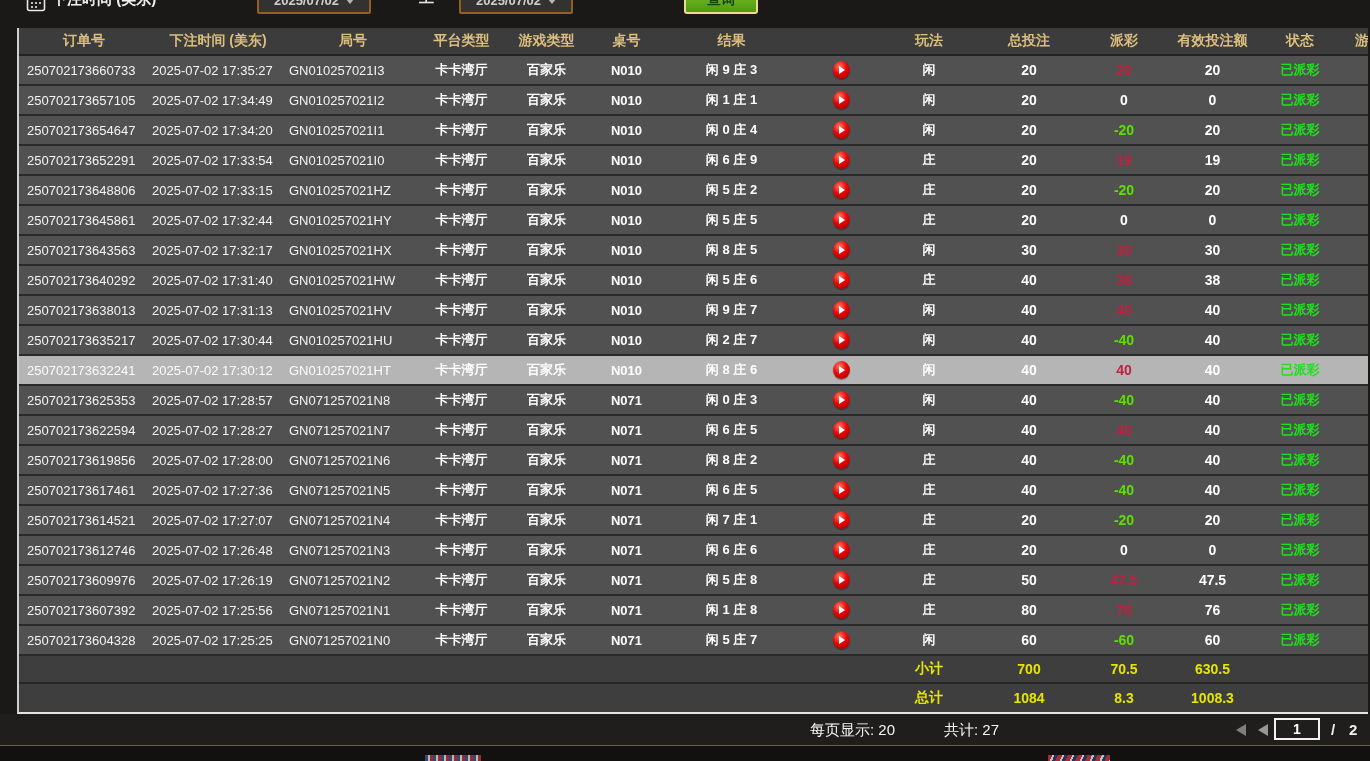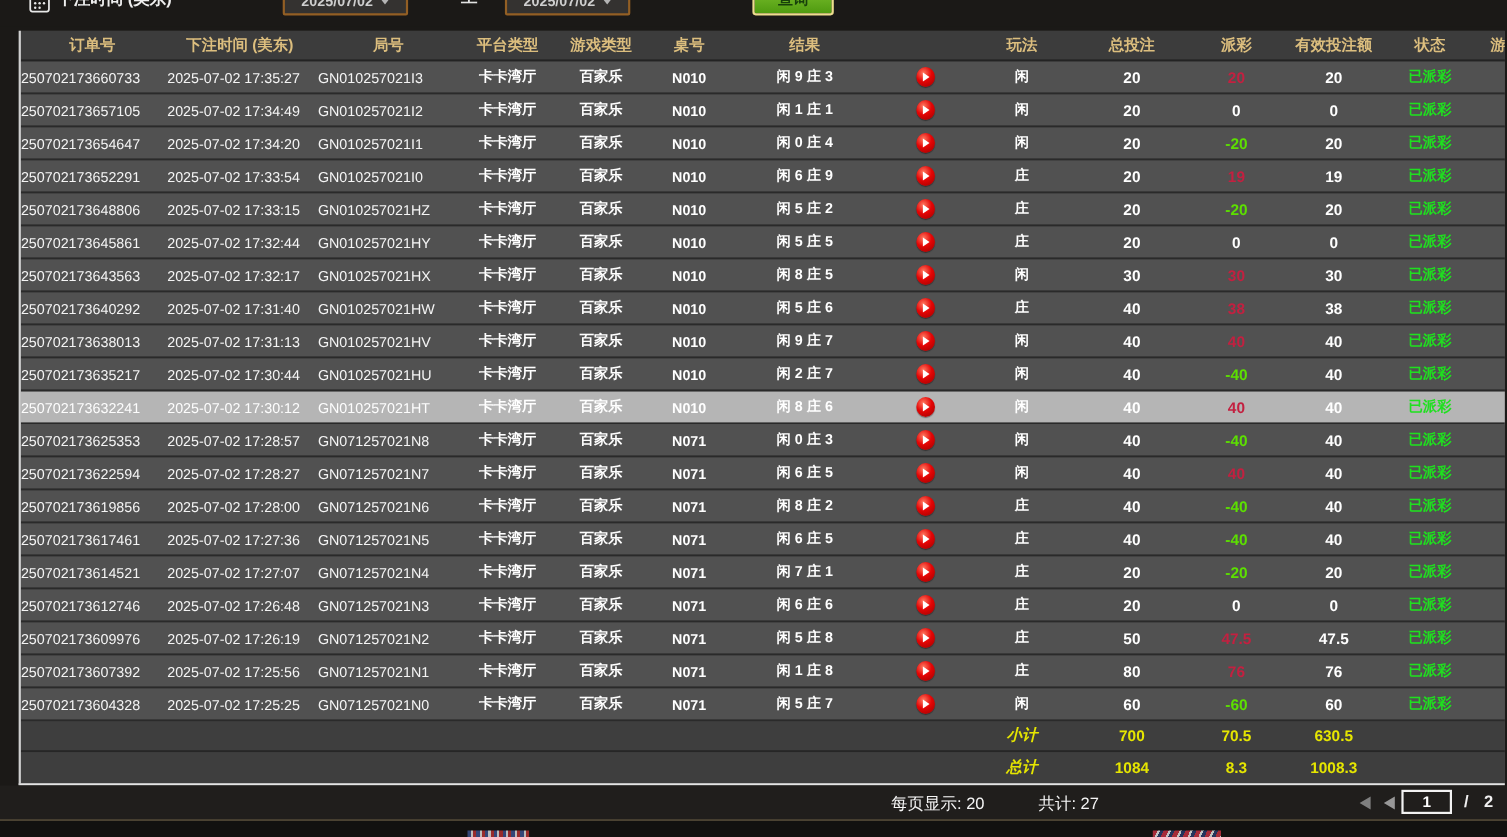--- a/index.html
+++ b/index.html
@@ -24,35 +24,35 @@
                 border-left:2px solid #cfcfcf; border-bottom:2px solid #e4e4e4; overflow:hidden; }
   .trow { display:grid; grid-template-columns:130px 138px 132px 85px 85px 75px 135px 85px 90px 110px 80px 97px 78px 80px; width:1400px; }
   .c { display:flex; align-items:center; justify-content:center; white-space:nowrap; overflow:hidden; }
   .hrow { height:28px; background:#3c3c3c; border-bottom:2px solid #232323; }
   .hrow .c { color:#dcbe7e; font-size:14px; font-weight:700; }
   .hrow .c:nth-child(14) { justify-content:flex-start; padding-left:16px; }
   .drow { height:30px; background:#515151; border-bottom:2px solid #2a2a2a; color:#fff; font-size:13px; cursor:pointer; }
   .drow.sel { background:#b5b5b5; }
   .drow .c:nth-child(1), .drow .c:nth-child(2), .drow .c:nth-child(3) { justify-content:flex-start; font-weight:400; color:#f4f4f4; }
   .drow.sel .c:nth-child(1), .drow.sel .c:nth-child(2), .drow.sel .c:nth-child(3) { color:#fdfdfd; }
-  .drow .c:nth-child(1) { padding-left:0; }
+  .drow .c:nth-child(1) { padding-left:8px; }
   .drow .c:nth-child(2) { padding-left:3px; }
   .drow .c:nth-child(3) { padding-left:2px; }
   .drow .c:nth-child(4), .drow .c:nth-child(5), .drow .c:nth-child(6), .drow .c:nth-child(7), .drow .c:nth-child(9) { font-weight:700; }
   .drow .c:nth-child(10), .drow .c:nth-child(11), .drow .c:nth-child(12) { font-weight:700; font-size:14px; }
   .drow .c.payout.pos { color:#c32040; }
   .drow .c.payout.neg { color:#5ce000; }
   .drow .c.payout.zero { color:#ffffff; }
   .drow .c.status { color:#1fe01f; font-weight:700; }
   .playbtn { width:17px; height:18px; border-radius:50%; background:radial-gradient(circle at 38% 30%, #ff7a62 0%, #e40505 45%, #9c0000 100%);
              display:flex; align-items:center; justify-content:center; cursor:pointer; box-shadow:0 1px 1px rgba(0,0,0,.4); }
   .playbtn .tri { width:0; height:0; border-left:6px solid #fff; border-top:4px solid transparent; border-bottom:4px solid transparent; margin-left:1px; }
   .sumrow { height:28px; background:#3e3e3e; border-bottom:2px solid #262626; color:#e6e600; font-size:14px; font-weight:700; }
   .sumrow:last-child { border-bottom:none; }
-  .sumrow .lbl { grid-column:9;font-style:italic; } .sumrow .v1 { grid-column:10; } .sumrow .v2 { grid-column:11; } .sumrow .v3 { grid-column:12; }
+  .sumrow .lbl { grid-column:9; } .sumrow .v1 { grid-column:10; } .sumrow .v2 { grid-column:11; } .sumrow .v3 { grid-column:12; }
 
   
   .footerbar { position:absolute; left:0; top:714px; width:1370px; height:32px; background:#201e1c; border-bottom:1px solid #6b5e45; z-index:3; }
   .per-page { position:absolute; left:810px; top:7px; color:#f5f5f5; font-size:15px; }
   .total-count { position:absolute; left:944px; top:7px; color:#f5f5f5; font-size:15px; }
   .pg-arrow { position:absolute; top:10px; width:0; height:0; border-top:6px solid transparent; border-bottom:6px solid transparent; cursor:pointer; }
   .pg-a1 { left:1236px; border-right:10px solid #7f7f7f; }
   .pg-a2 { left:1258px; border-right:10px solid #989898; }
   .page-input { position:absolute; left:1274px; top:4px; width:46px; height:22px; background:#201e1c; border:2px solid #f2f2f2;
                 color:#fff; font-size:14px; font-weight:700; text-align:center; font-family:inherit; }

